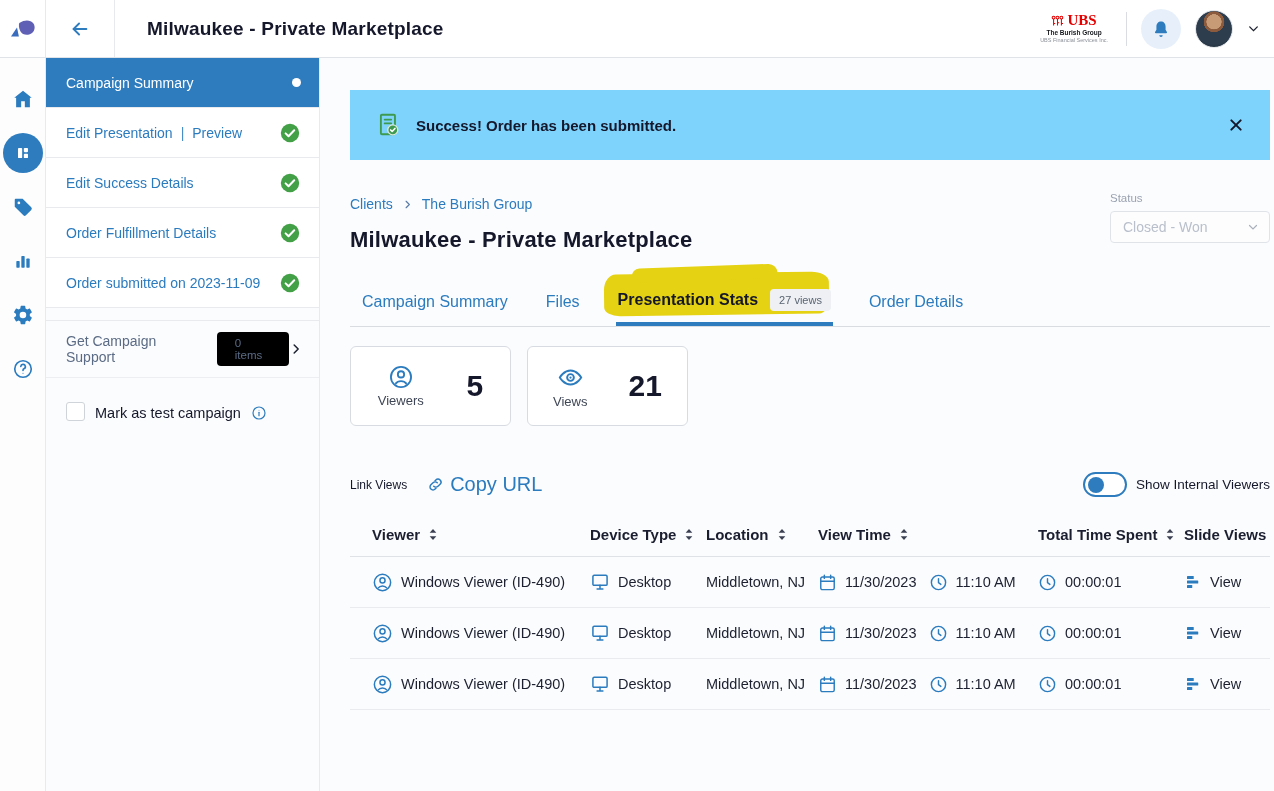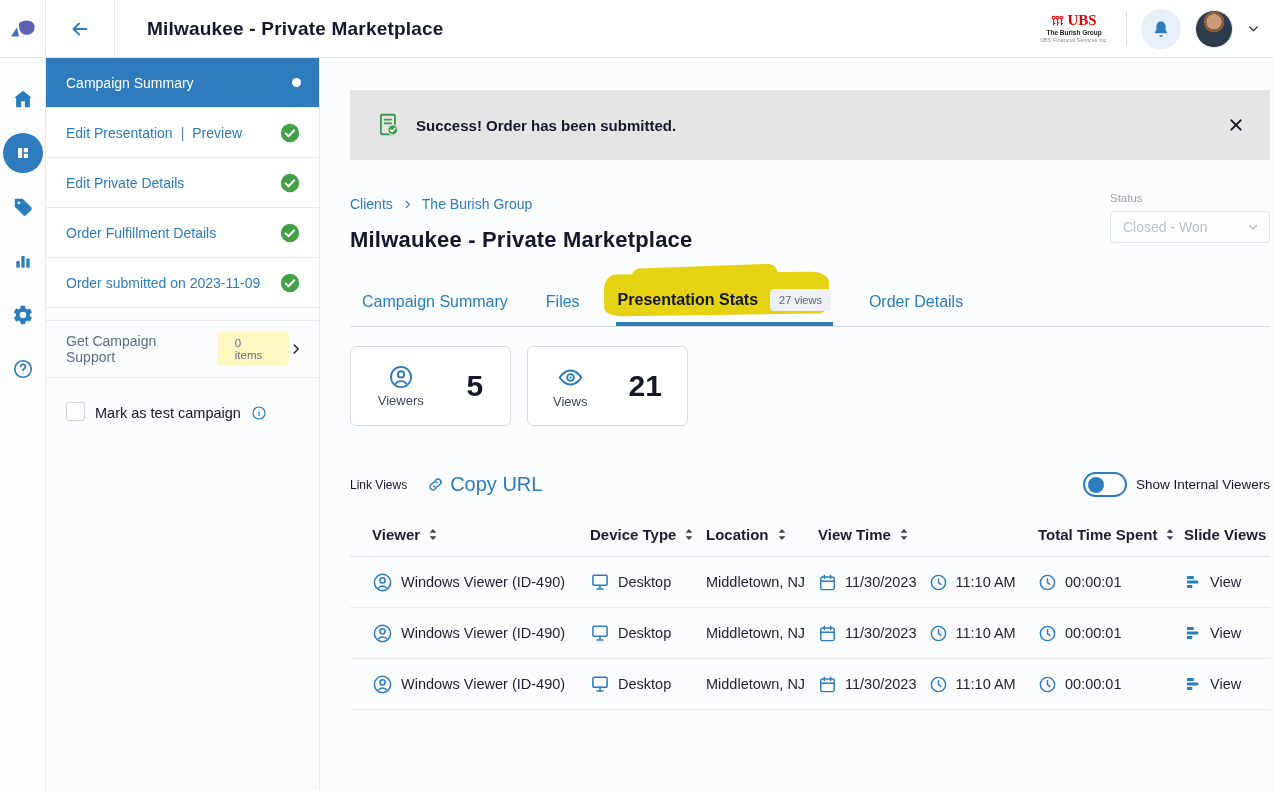--- a/index.html
+++ b/index.html
@@ -33,30 +33,30 @@
 
   
   .sidebar { width:274px; background:#fbfcfd; border-right:1px solid #e8eaee; display:flex; flex-direction:column; }
   .step { height:50px; border-bottom:1px solid #e8eaee; background:#fff; display:flex; align-items:center; padding:0 18px 0 20px; font-size:14px; color:#2b7bbf; cursor:pointer; }
   .step .grow { flex:1; }
   .step.current { background:#2e7cbe; color:#fff; }
   .dot { width:9px; height:9px; border-radius:50%; background:#fff; }
   .sep { margin:0 8px; opacity:.85; }
   .support-row { margin-top:12px; height:58px; border-top:1px solid #e8eaee; border-bottom:1px solid #eceef2; display:flex; align-items:center; padding:0 16px 0 20px; cursor:pointer; }
   .support-label { font-size:14px; color:#5b6b85; }
-  .pill-badge { margin-left:10px; background:#fef9c3; color:#5b6b85; font-size:11.5px; padding:5px 18px; border-radius:4px; }
+  .pill-badge { margin-left:10px; background:#000000; color:#5b6b85; font-size:11.5px; padding:5px 18px; border-radius:4px; }
   .support-row .chev { margin-left:auto; }
   .testbox-row { display:flex; align-items:flex-end; gap:10px; padding:24px 0 0 20px; }
   .checkbox { width:19px; height:19px; border:1px solid #cfd4da; border-radius:3px; background:#fff; cursor:pointer; }
   .testbox-label { font-size:14.5px; color:#15172b; }
 
   
   .main { flex:1; min-width:0; position:relative; padding:0 4px 0 30px; background:#fbfcfd; }
 
-  .banner { margin-top:32px; height:70px; background:#e5e5e5; display:flex; align-items:center; padding:0 26px; }
+  .banner { margin-top:32px; height:70px; background:#7dd3fc; display:flex; align-items:center; padding:0 26px; }
   .banner-msg { font-size:15px; font-weight:700; margin-left:14px; }
   .banner-close { margin-left:auto; cursor:pointer; display:flex; }
 
   .page-head { position:relative; margin-top:36px; }
   .crumbs { display:flex; align-items:center; gap:9px; font-size:14px; color:#2b7bbf; }
   .crumb { cursor:pointer; }
   .page-title { font-size:22px; font-weight:700; margin-top:15px; letter-spacing:.2px; }
   .status-block { position:absolute; top:-4px; right:0; width:160px; }
   .status-label { font-size:11.5px; color:#9aa2b1; }
   .status-select { margin-top:7px; height:32px; border:1px solid #e0e4e9; border-radius:4px; background:#fdfdfe; display:flex; align-items:center; padding:0 10px 0 12px; color:#b9c0cb; font-size:14px; cursor:default; }
@@ -203,21 +203,21 @@
         <span>Edit Presentation</span>
         <span class="sep">|</span>
         <span>Preview</span>
         <span class="grow"></span>
         <svg width="22" height="22" viewBox="0 0 24 24">
           <circle cx="12" cy="12" r="10" fill="#43a047"></circle>
           <path d="M7.2 12.4l3.2 3.2 6.2-6.6" fill="none" stroke="#fff" stroke-width="2.2" stroke-linecap="round" stroke-linejoin="round"></path>
         </svg>
       </div>
       <div class="step">
-        <span>Edit Private Details</span>
+        <span>Edit Success Details</span>
         <span class="grow"></span>
         <svg width="22" height="22" viewBox="0 0 24 24">
           <circle cx="12" cy="12" r="10" fill="#43a047"></circle>
           <path d="M7.2 12.4l3.2 3.2 6.2-6.6" fill="none" stroke="#fff" stroke-width="2.2" stroke-linecap="round" stroke-linejoin="round"></path>
         </svg>
       </div>
       <div class="step">
         <span>Order Fulfillment Details</span>
         <span class="grow"></span>
         <svg width="22" height="22" viewBox="0 0 24 24">

